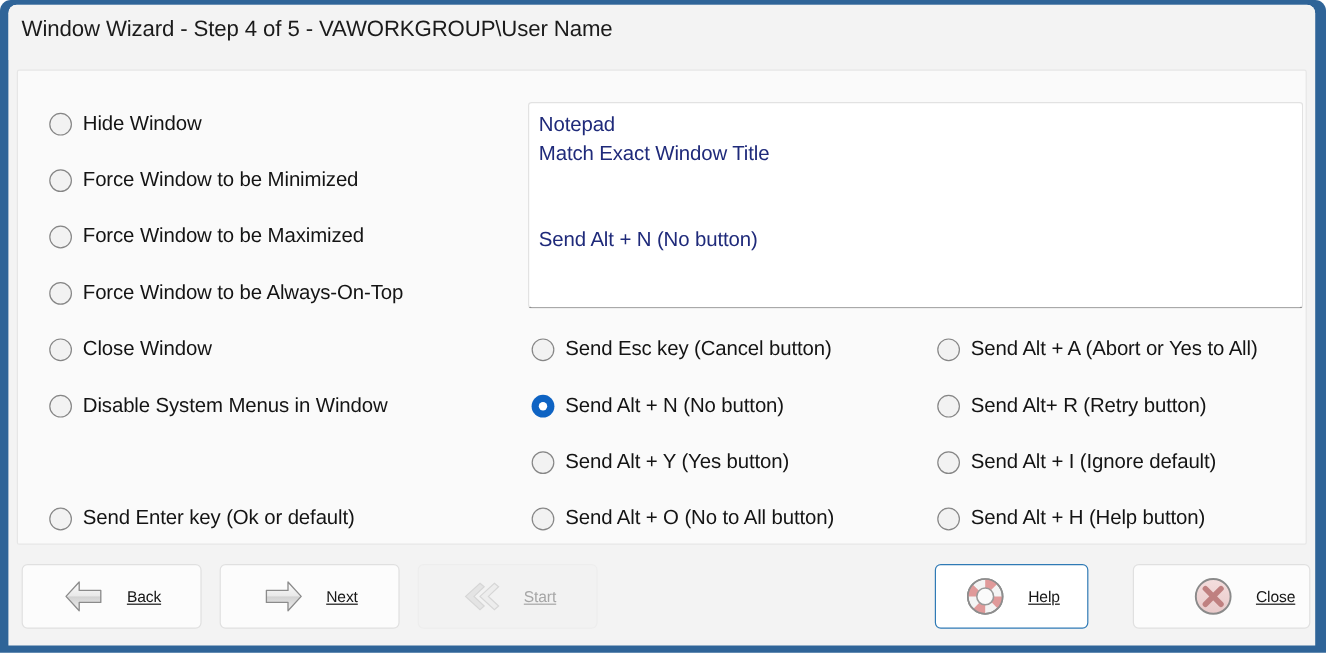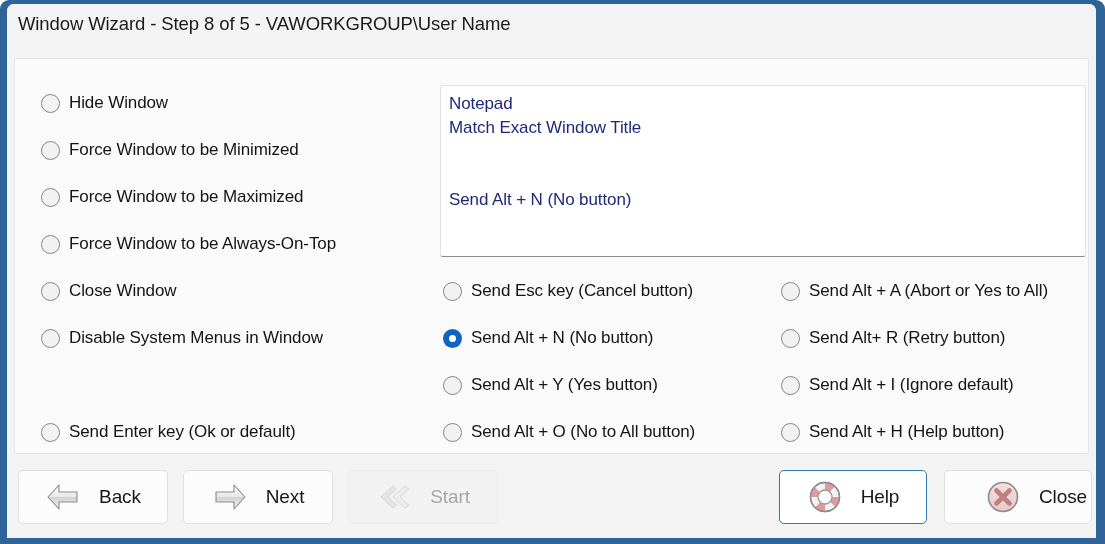--- a/index.html
+++ b/index.html
@@ -151,23 +151,24 @@
     background: #fcfcfc;
     border: 1px solid #e0e0e0;
     border-radius: 5px;
     display: flex;
     align-items: center;
     justify-content: center;
     gap: 18px;
     cursor: default;
   }
   .btn .btn-label {
-    font-size: 19px;
+    font-size: 13px;
     color: #171717;
     letter-spacing: -0.1px;
+    text-decoration: underline;
   }
   .btn.disabled {
     background: #f2f2f2;
     border-color: #ededed;
   }
   .btn.disabled .btn-label { color: #a6a6a6; }
   .btn.focused {
     border: 1.6px solid #2f7ab5;
     background: #ffffff;
   }
@@ -191,21 +192,21 @@
     background: transparent;
   }
 </style>
 </head>
 <body>
 
 <div id="window">
   <div id="window-inner">
 
     <div id="titlebar">
-      <div id="title-text">Window Wizard - Step 8 of 5 - VAWORKGROUP\User Name</div>
+      <div id="title-text">Window Wizard - Step 4 of 5 - VAWORKGROUP\User Name</div>
     </div>
 
     <div id="content-panel">
 
       <div id="summary-box">
         <div class="summary-line">Notepad</div>
         <div class="summary-line">Match Exact Window Title</div>
         <div class="summary-line blank">&nbsp;</div>
         <div class="summary-line blank">&nbsp;</div>
         <div class="summary-line">Send Alt + N (No button)</div>
@@ -316,21 +317,21 @@
       <div class="btn disabled" style="left:341px; width:150px;">
         <span class="icon-wrap">
           <svg width="34" height="30" viewBox="0 0 34 30">
             <path d="M16 4 L19.5 7 L11 15 L19.5 23 L16 26 L4 15 Z" fill="#e4e4e4" stroke="#d6d6d6" stroke-width="1"></path>
             <path d="M28 4 L31.5 7 L23 15 L31.5 23 L28 26 L16 15 Z" fill="#ededed" stroke="#d6d6d6" stroke-width="1"></path>
           </svg>
         </span>
         <span class="btn-label">Start</span>
       </div>
 
-      <div class="btn focused" style="left:772px; width:148px;">
+      <div class="btn focused" style="left:772px; width:128px;">
         <span class="icon-wrap">
           <svg width="34" height="34" viewBox="0 0 34 34">
             <circle cx="17" cy="17" r="14.5" fill="#f4f4f4" stroke="#8d8d8d" stroke-width="1.4"></circle>
             <path d="M17 2.5 A14.5 14.5 0 0 1 27 6.6 L21.5 12.1 A7 7 0 0 0 17 10 Z" fill="#e09a9a"></path>
             <path d="M31.5 17 A14.5 14.5 0 0 1 27.4 27 L21.9 21.5 A7 7 0 0 0 24 17 Z" fill="#e09a9a"></path>
             <path d="M17 31.5 A14.5 14.5 0 0 1 7 27.4 L12.5 21.9 A7 7 0 0 0 17 24 Z" fill="#e09a9a"></path>
             <path d="M2.5 17 A14.5 14.5 0 0 1 6.6 7 L12.1 12.5 A7 7 0 0 0 10 17 Z" fill="#e09a9a"></path>
             <circle cx="17" cy="17" r="7" fill="#fbfbfb" stroke="#9a9a9a" stroke-width="1.3"></circle>
             <circle cx="17" cy="17" r="14.5" fill="none" stroke="#8d8d8d" stroke-width="1.4"></circle>
           </svg>

